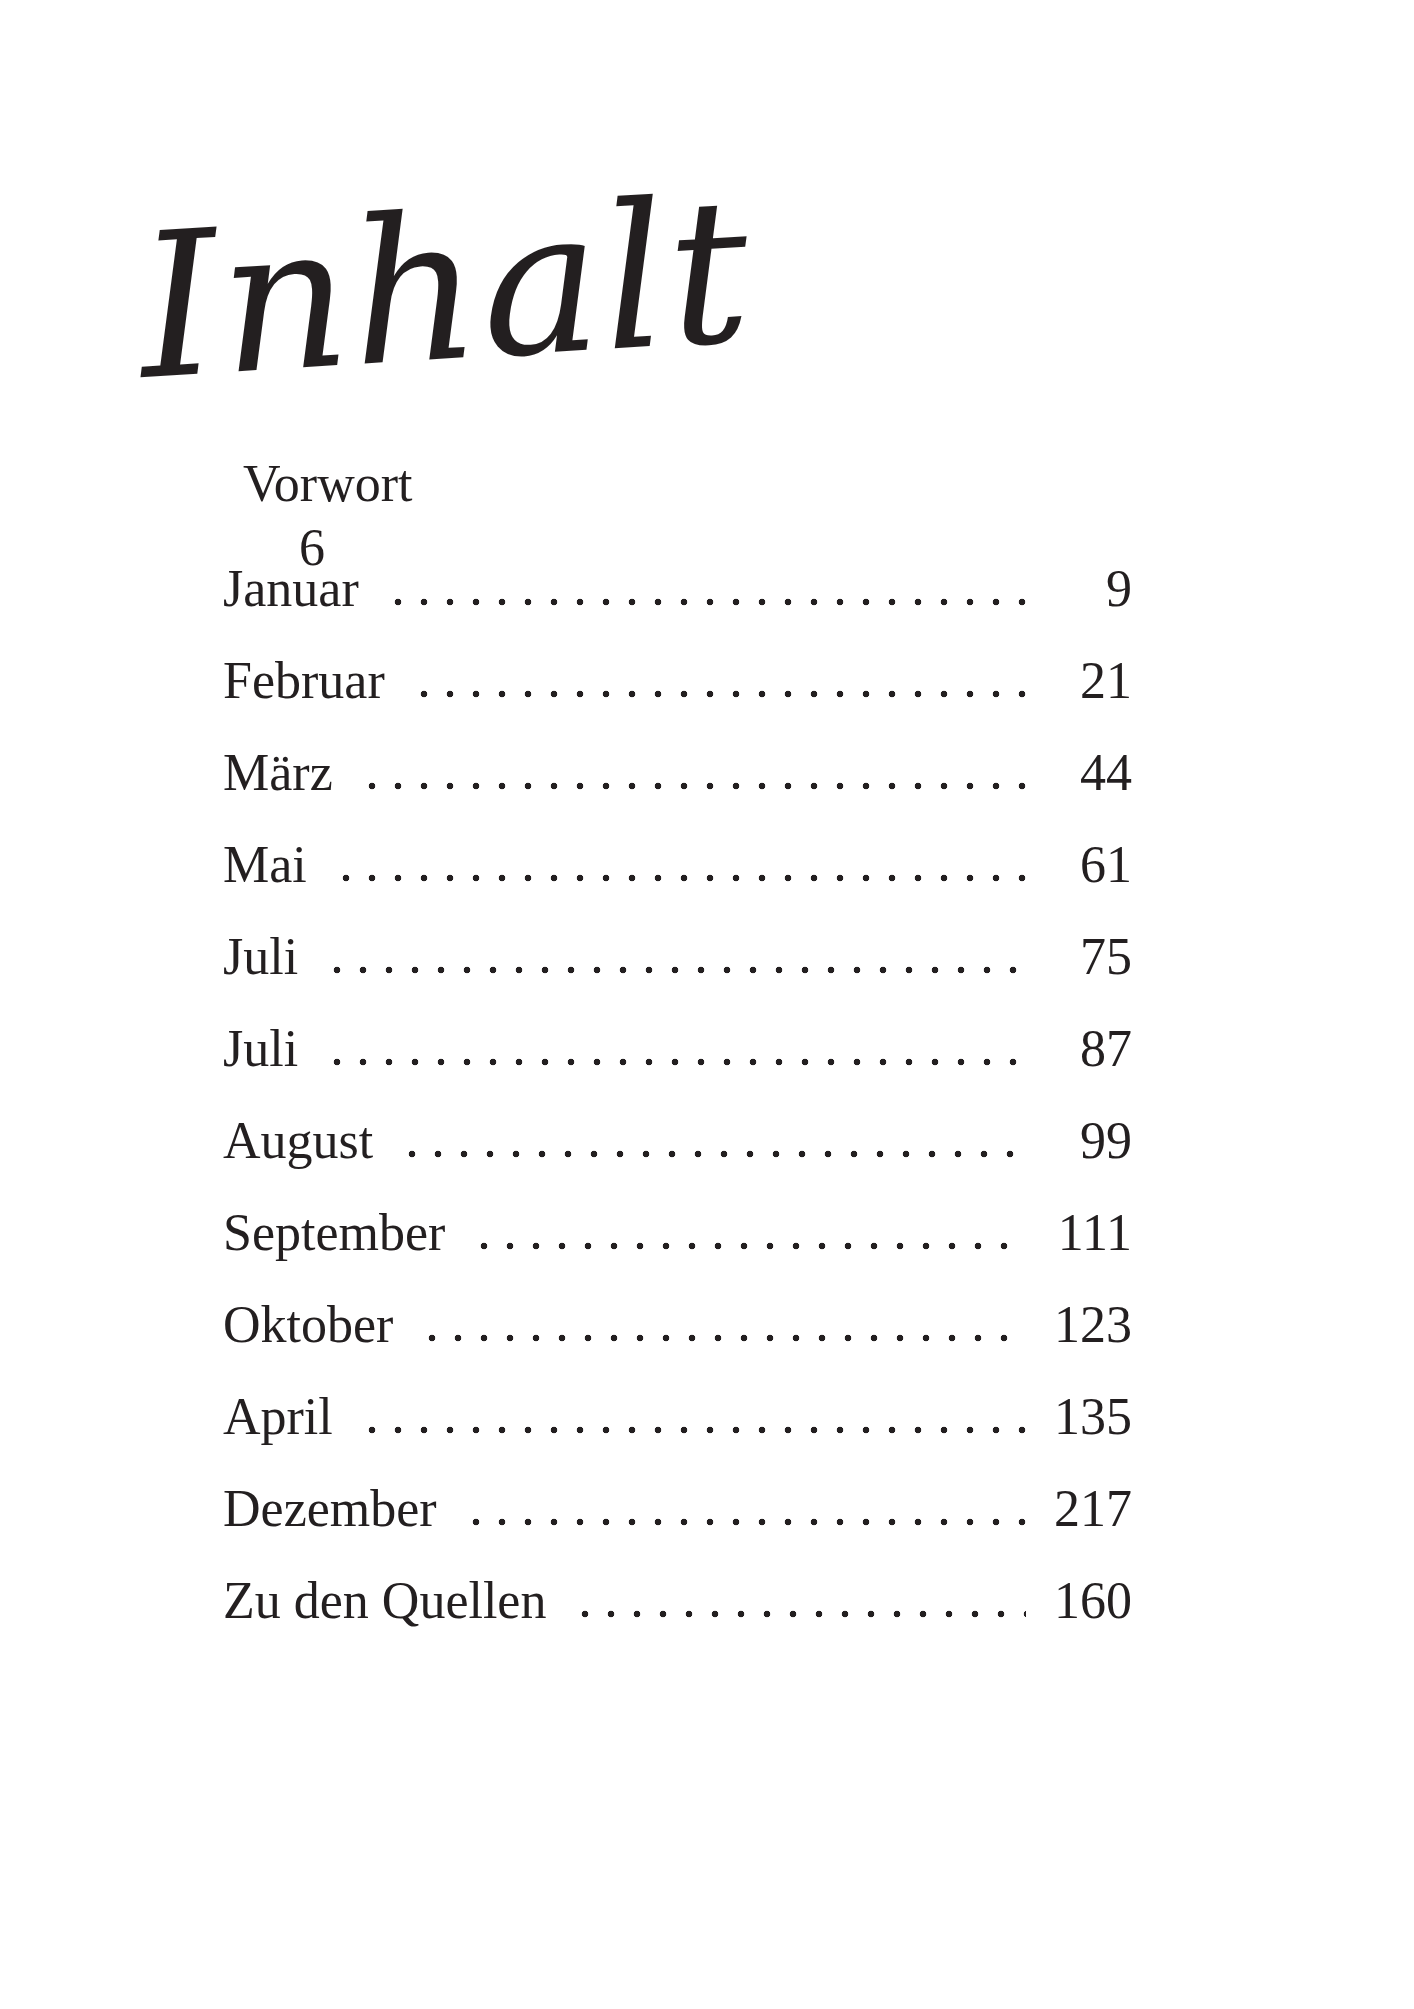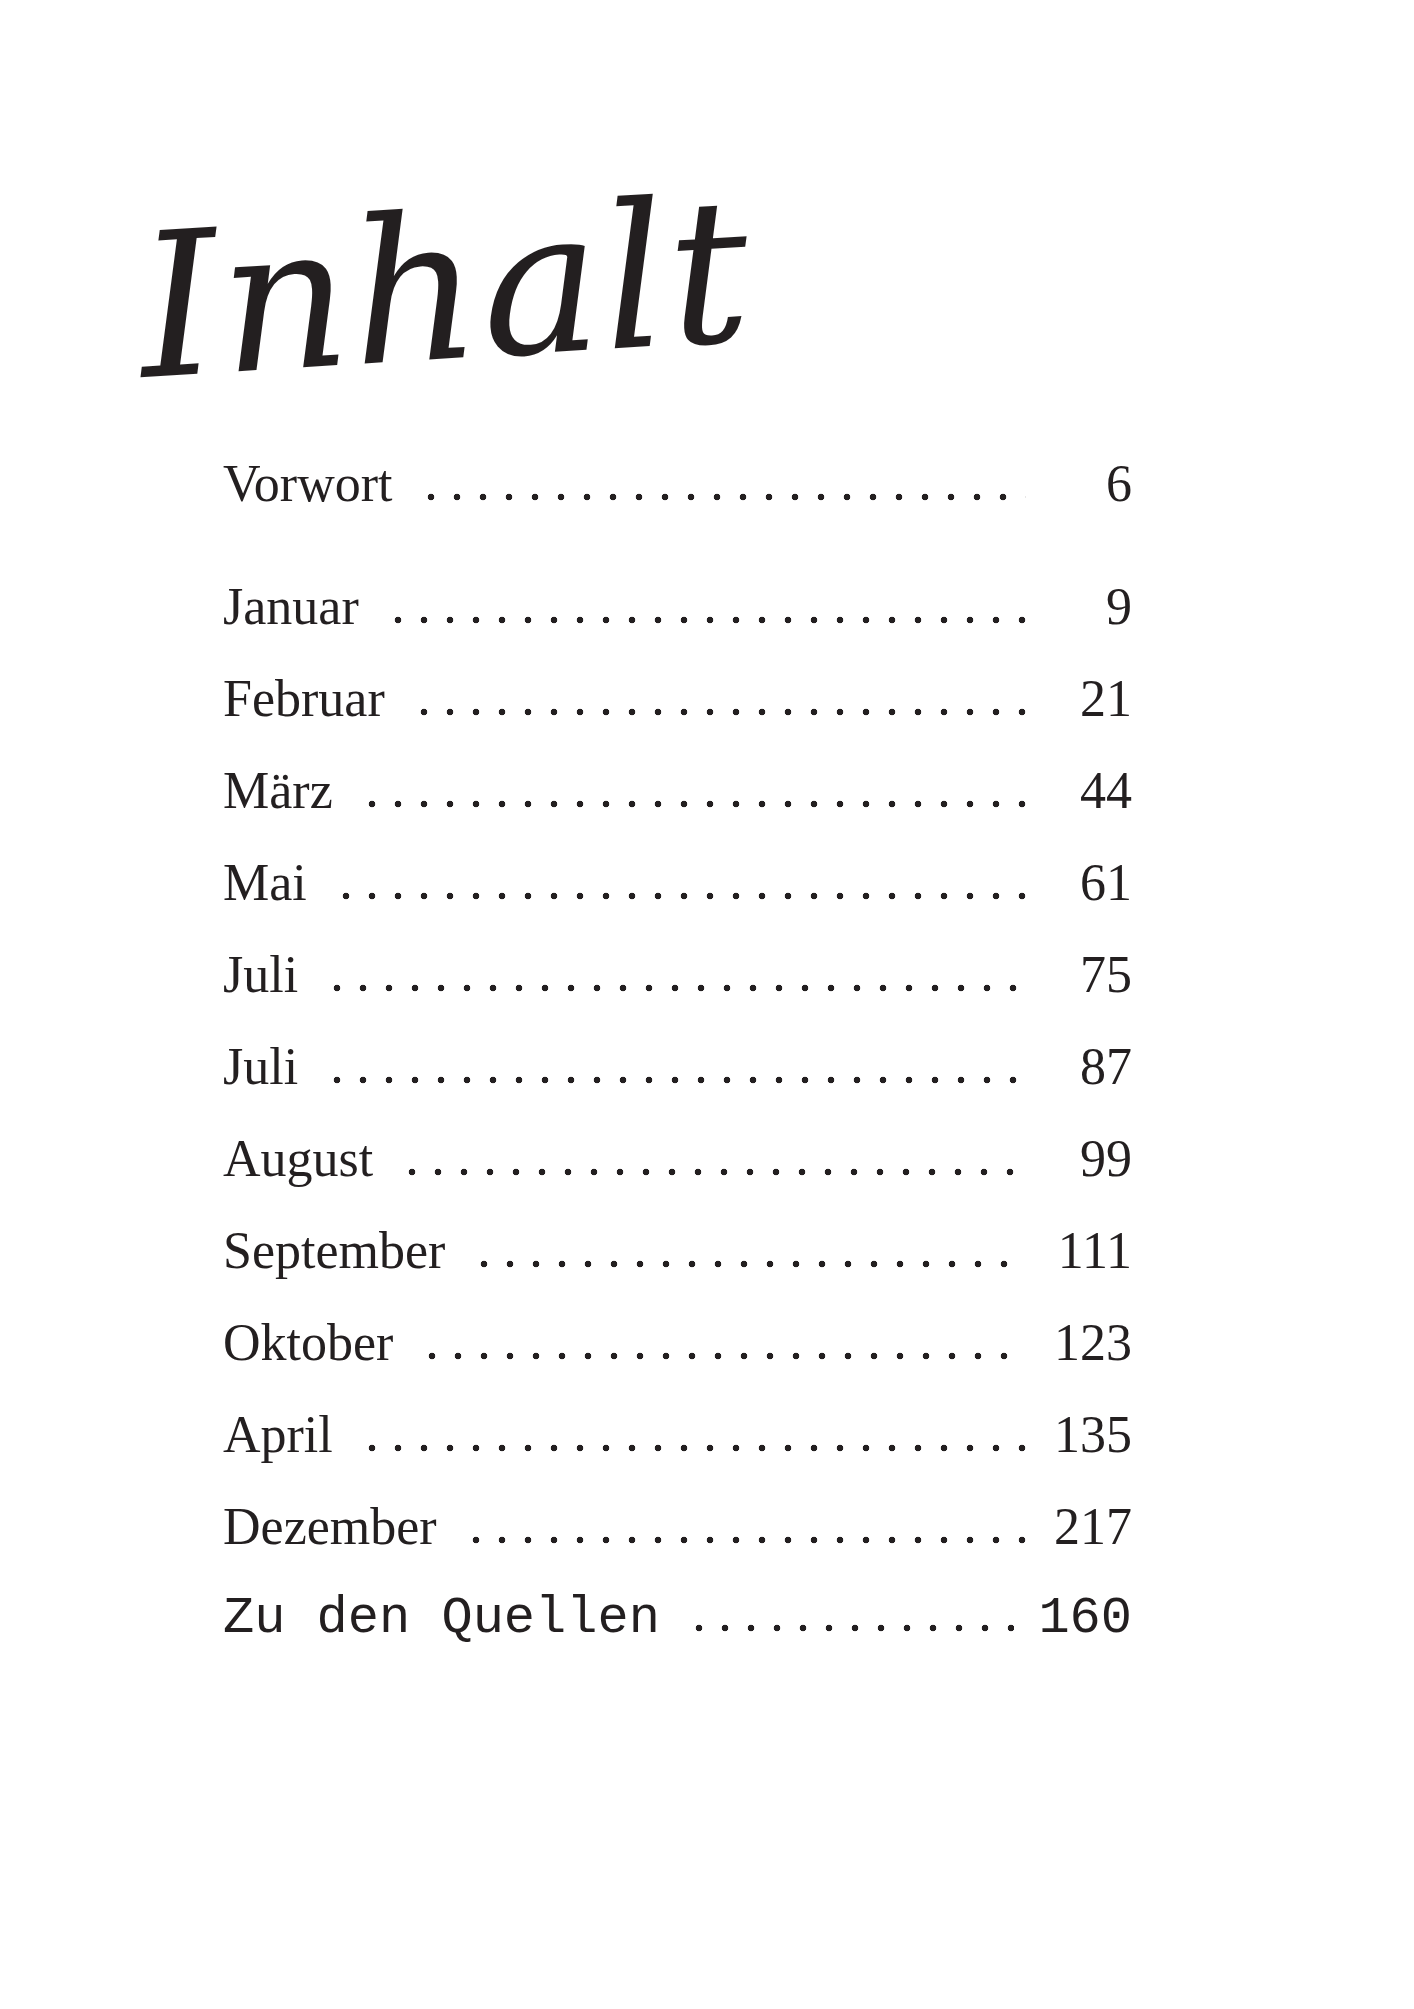--- a/index.html
+++ b/index.html
@@ -38,22 +38,22 @@
   }
   .row {
     display: flex;
     align-items: baseline;
     font-size: 52px;
     line-height: 64px;
     height: 64px;
     margin-bottom: 28px;
     white-space: nowrap;
   }
-  .row.group-front { margin-bottom: 59px; }
-  .row.group-back  { margin-top: 16px; font-family: Liberation Mono, monospace; }
+  .row.group-front { margin-bottom: 41px; flex-direction: column; }
+  .row.group-back  { margin-top: 16px; }
   .label { flex: 0 0 auto; }
   .leader {
     flex: 1 1 auto;
     height: 8px;
     margin: 0 24px 0 20px;
     background-image: radial-gradient(circle, #231f20 3px, rgba(0,0,0,0) 3.6px);
     background-size: 26px 8px;
     background-repeat: repeat-x;
     background-position: 6px 50%;
   }

